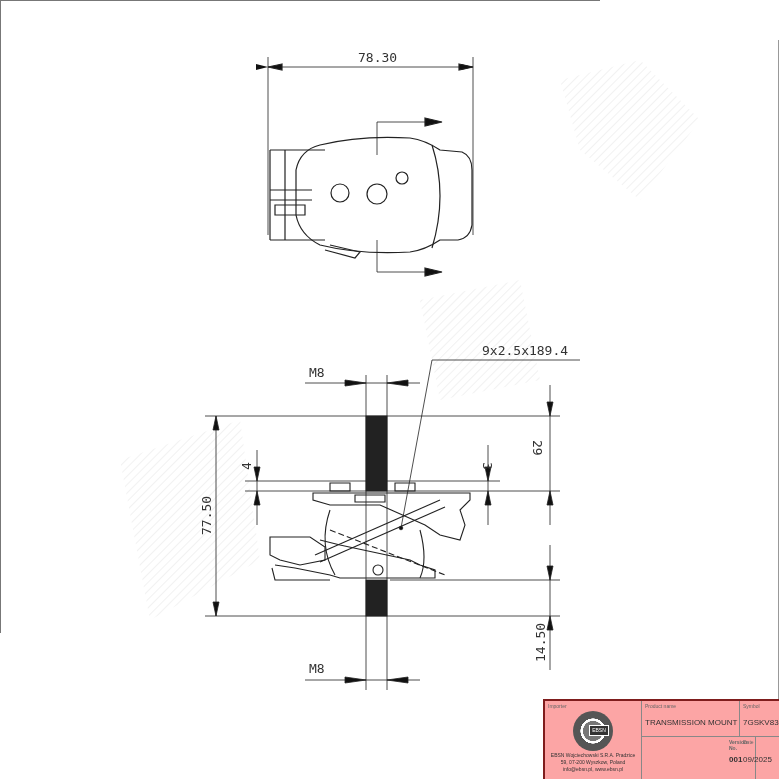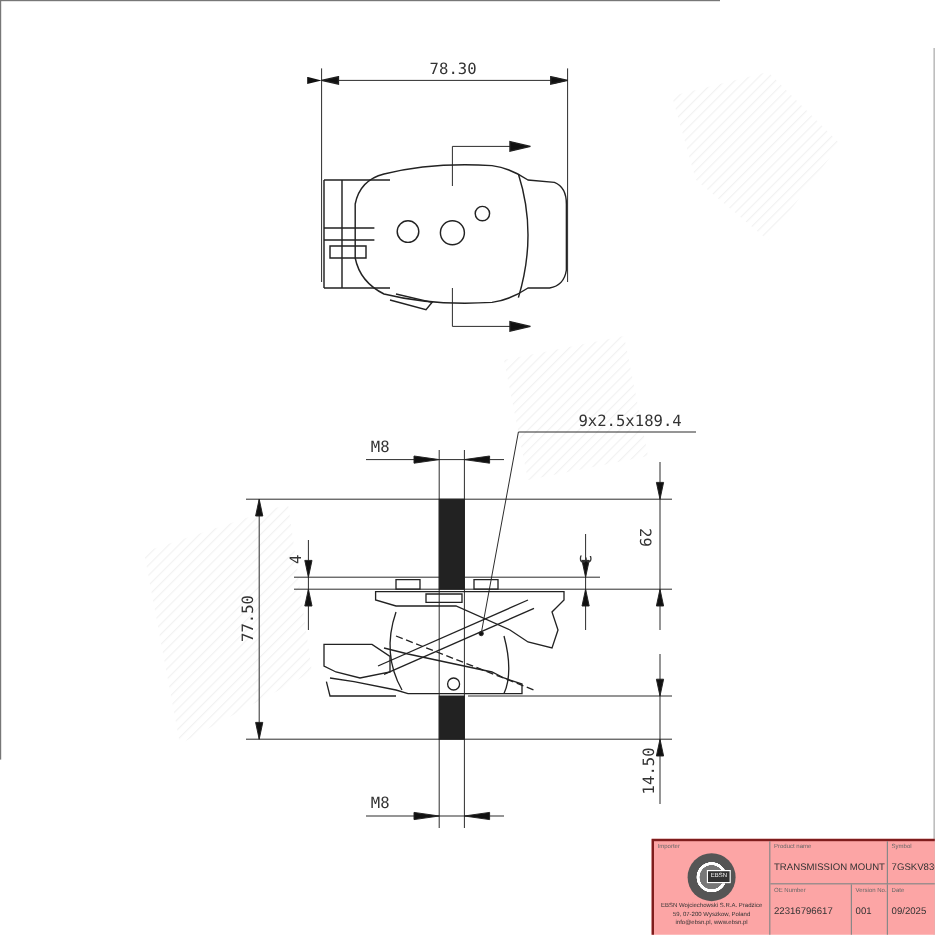--- a/index.html
+++ b/index.html
@@ -144,25 +144,21 @@
     <div class="importer-text">EBSN Wojciechowski S.R.A. Pradzice 59, 07-200 Wyszkow, Poland info@ebsn.pl, www.ebsn.pl</div>
   </div>
   <div class="tb-cell" style="left:97px; top:0; width:98px; height:36px;">
     <span class="tb-label">Product name</span>
     <span class="tb-value" style="top:17px;">TRANSMISSION MOUNT</span>
   </div>
   <div class="tb-cell" style="left:195px; top:0; width:40px; height:36px; border-right:none;">
     <span class="tb-label">Symbol</span>
     <span class="tb-value" style="top:17px;">7GSKV836</span>
   </div>
-  <div class="tb-cell" style="left:97px; top:36px; width:68px; height:43px; border-bottom:none;">
-    <span class="tb-label">OE Number</span>
-    <span class="tb-value" style="top:18px;">22316796617</span>
-  </div>
-  <div class="tb-cell" style="left:165px; top:36px; width:30px; height:43px; border-bottom:none;">
+  <div class="tb-cell" style="left:181px; top:36px; width:30px; height:43px; border-bottom:none;font-weight:bold;">
     <span class="tb-label">Version No.</span>
     <span class="tb-value" style="top:18px;">001</span>
   </div>
   <div class="tb-cell" style="left:195px; top:36px; width:40px; height:43px; border-right:none; border-bottom:none;">
     <span class="tb-label">Date</span>
     <span class="tb-value" style="top:18px;">09/2025</span>
   </div>
 </div>
 
 </body></html>

